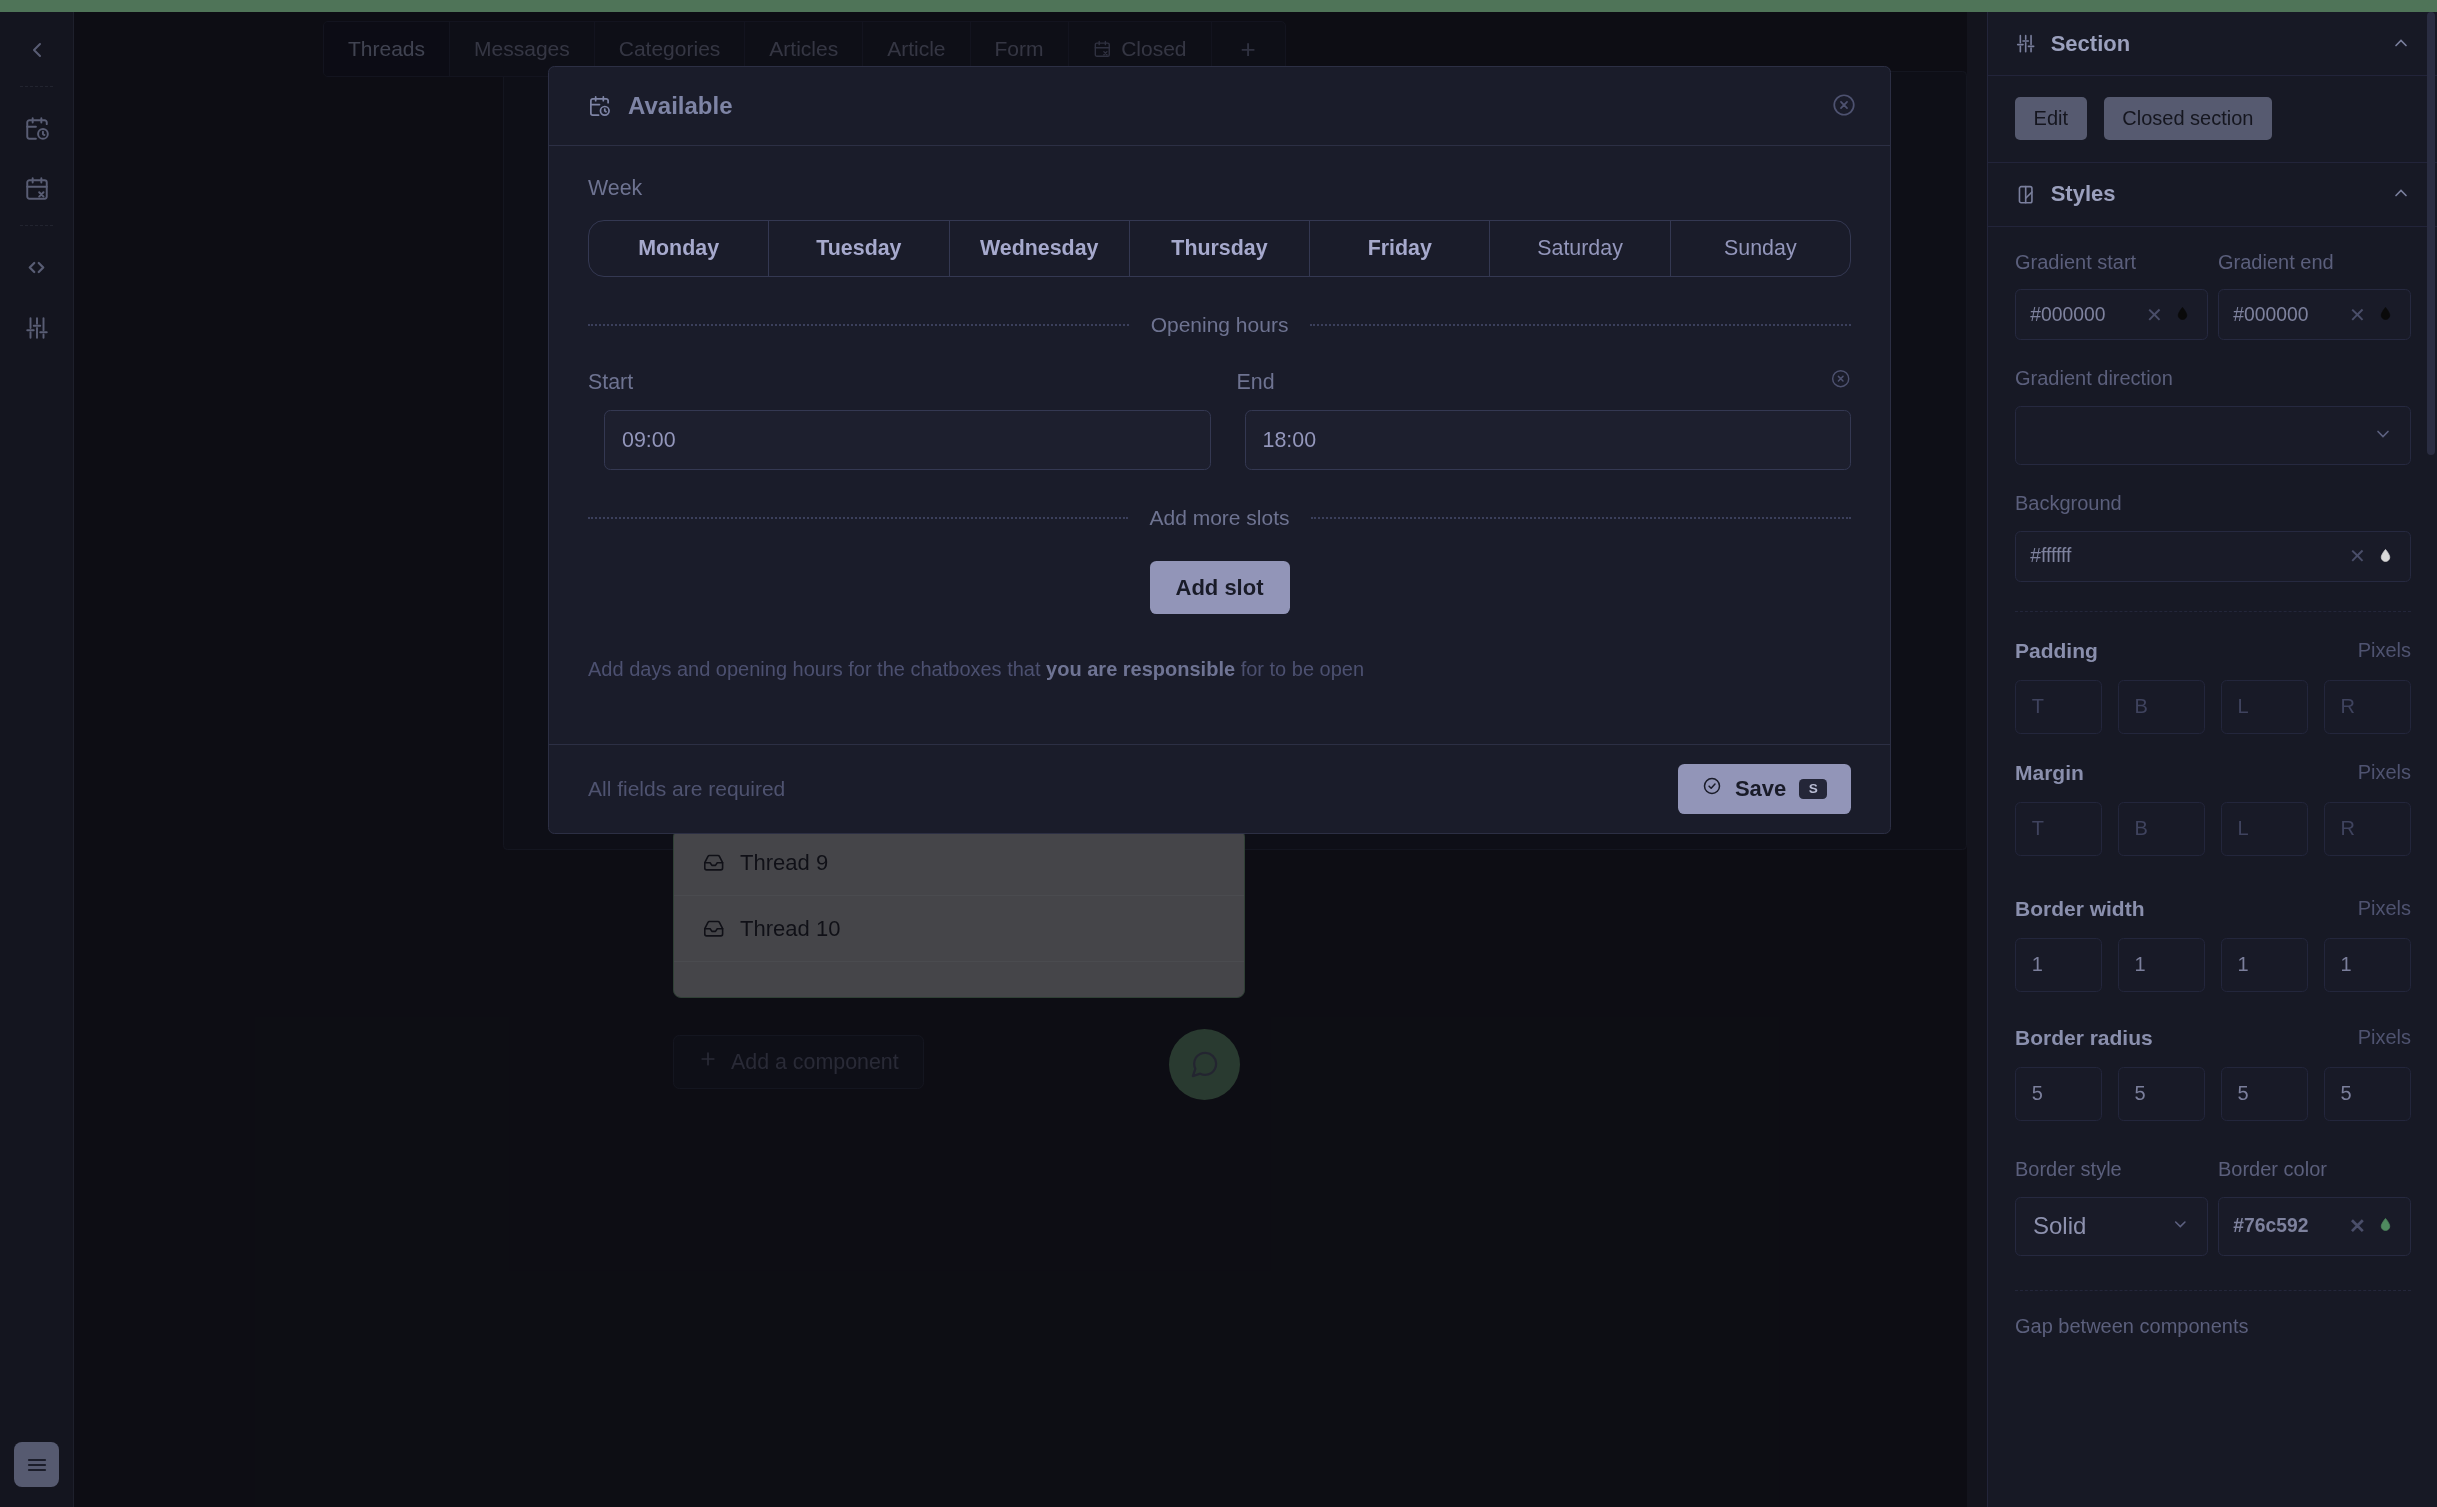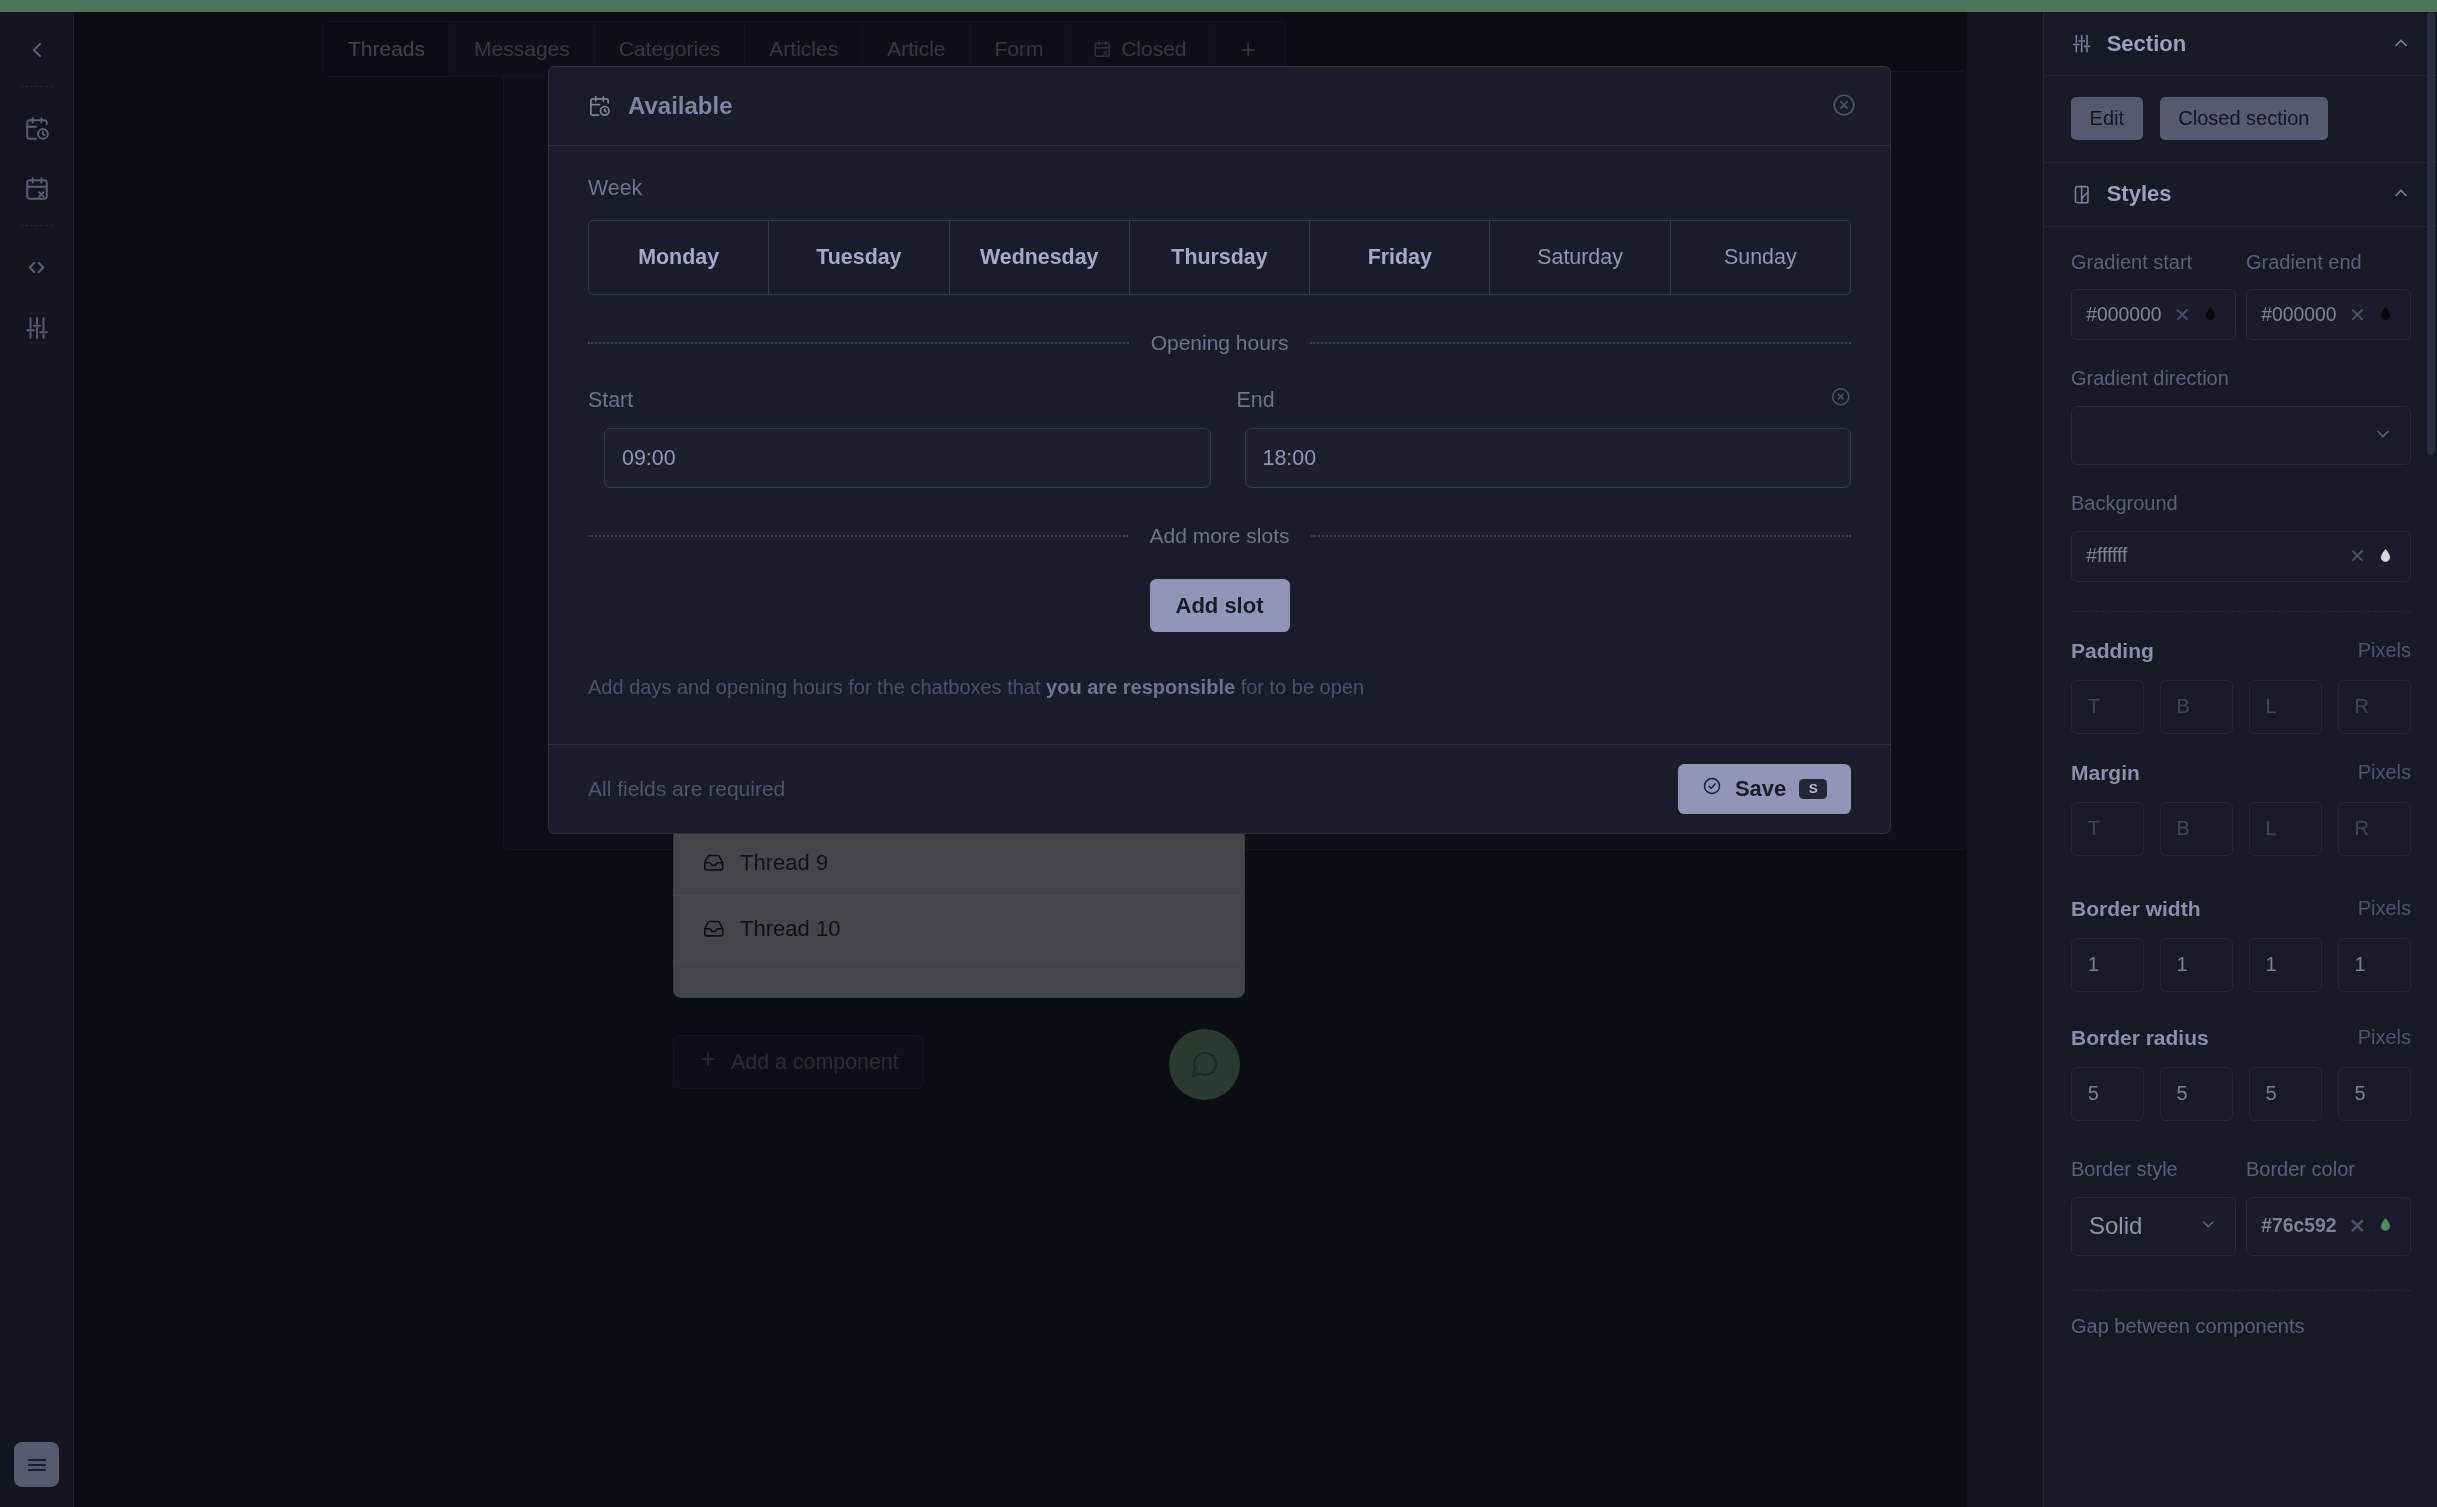--- a/index.html
+++ b/index.html
@@ -143,22 +143,22 @@
   }
   .save-btn .kbd {
     background: #242638; color: #b9bcd4;
     font-size: 13.6px; font-weight: bold;
     padding: 3.6px 9.3px; border-radius: 4.3px; line-height: 1;
   }
 
   .field-label { font-size: 21.4px; color: #6e7391; margin-bottom: 18.6px; }
 
   .week-row {
-    display: flex; border: 0.7px solid #343852; border-radius: 5px;
-    overflow: hidden; height: 75px;
+    display: flex; border: 0.7px solid #343852; border-radius: 16px;
+    overflow: hidden; height: 57px;
   }
   .day {
     flex: 1; display: flex; align-items: center; justify-content: center;
     font-size: 21.4px; color: #9396bb;
     border-right: 0.7px solid #343852;
   }
   .day:last-child { border-right: none; }
   .day.sel { font-weight: bold; color: #a6a9cd; }
 
   .divider {
@@ -188,21 +188,21 @@
     font-size: 22px; font-weight: bold;
   }
   .helper {
     margin-top: 44px; font-size: 20px; color: #4c5070;
   }
   .helper b { color: #6f7494; }
 
   
   .right {
     position: absolute; right: 0; top: 12px;
-    width: 395px; height: 1495px;
+    width: 451px; height: 1495px;
     background: #171925;
     border-left: 0.7px solid #23253a;
     overflow: hidden;
   }
   .acc-head {
     height: 64px; display: flex; align-items: center; gap: 14.3px;
     padding: 0 27px; border-bottom: 0.7px solid #22243a;
     position: relative;
   }
   .acc-head .ahicon { color: #7a7f9d; display: flex; }

